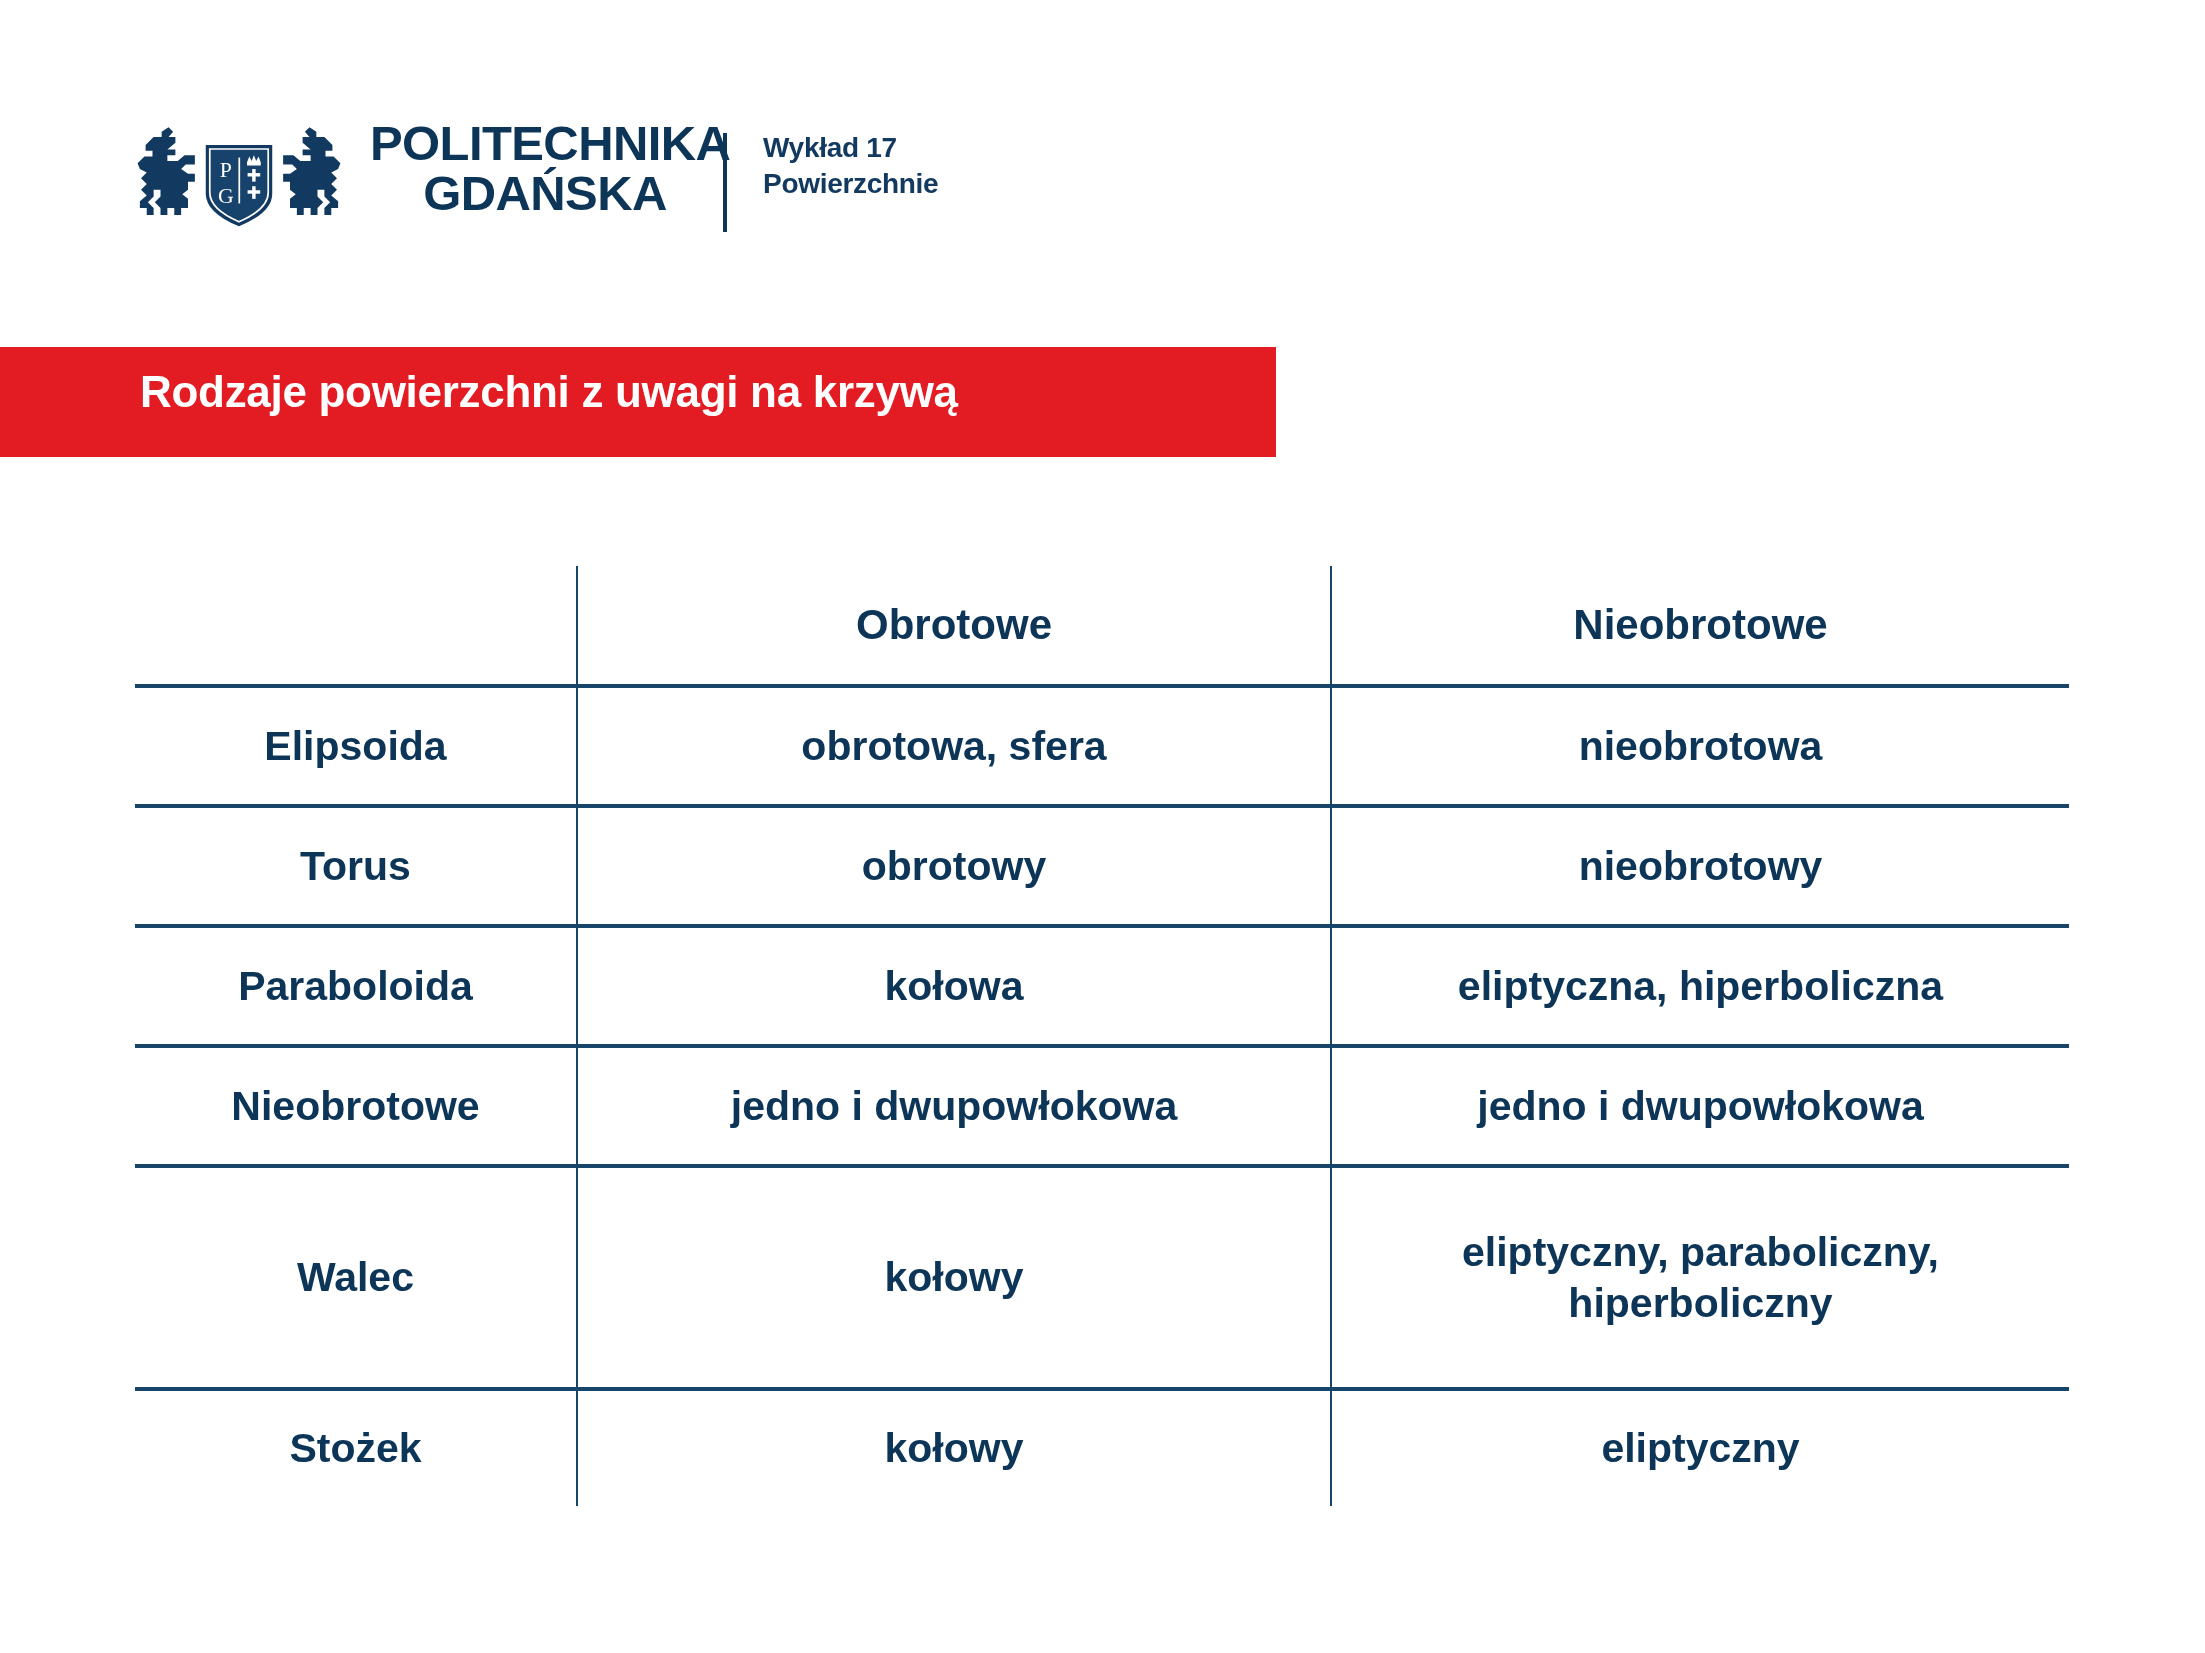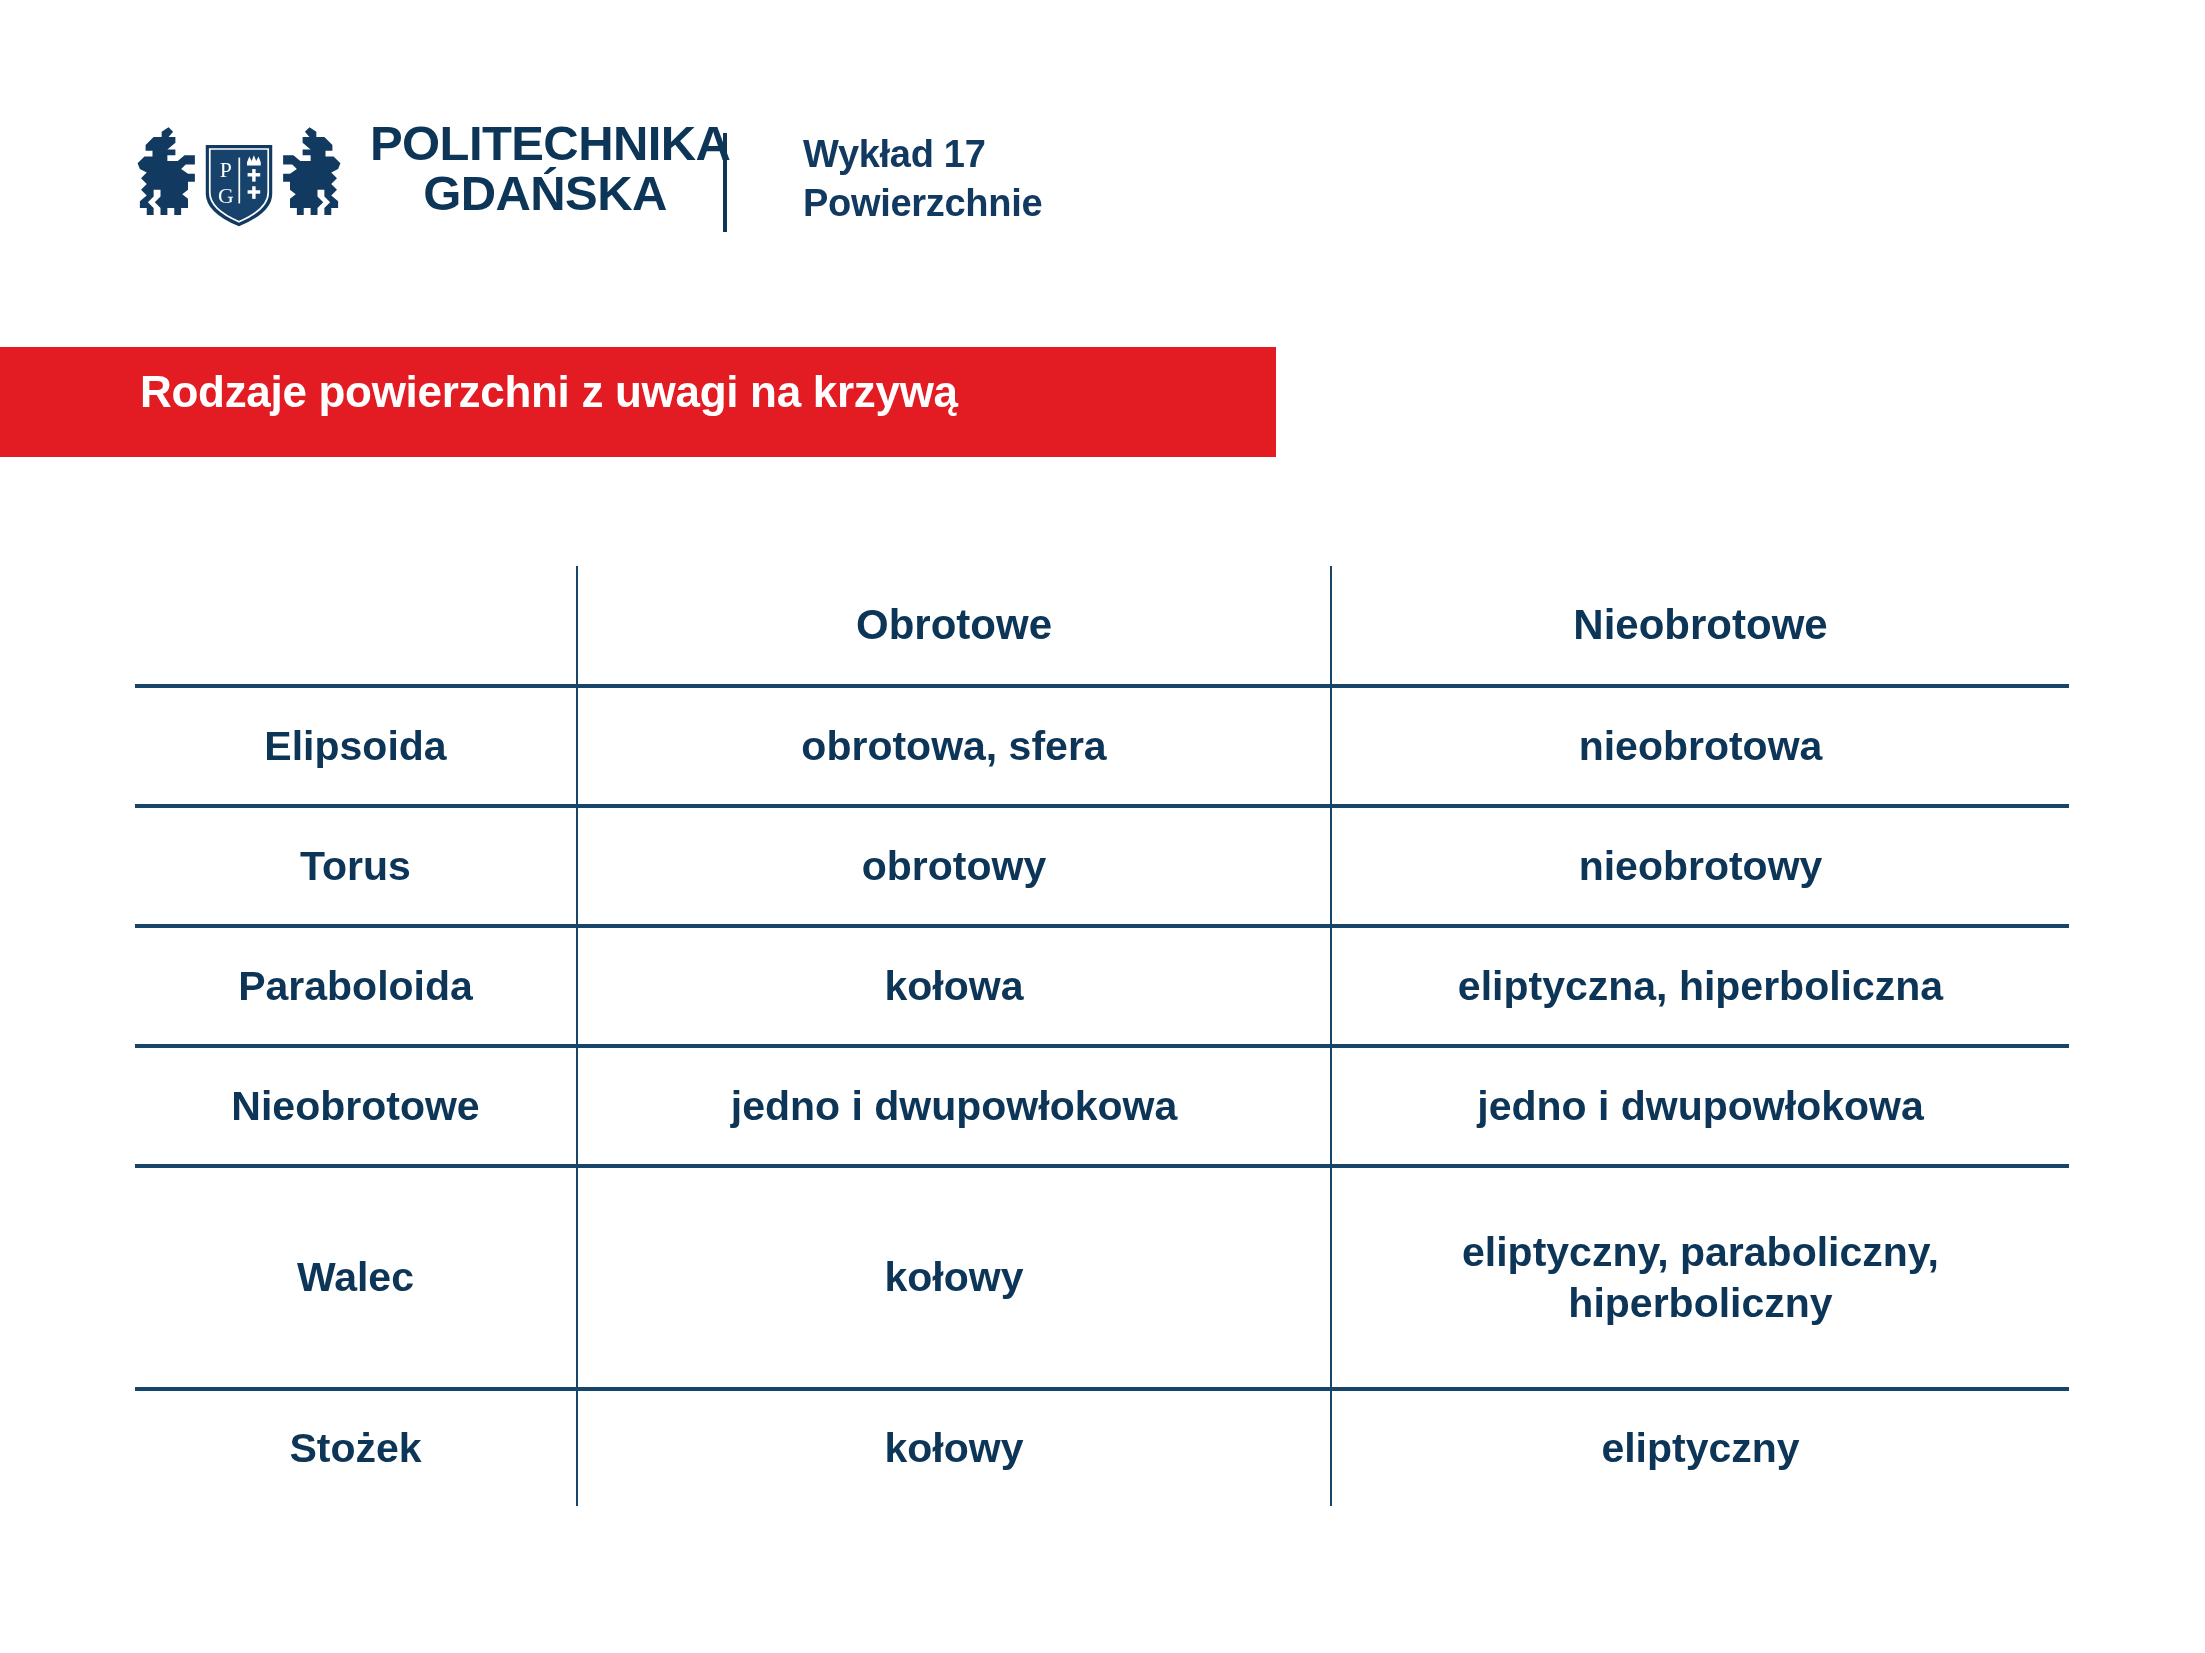--- a/index.html
+++ b/index.html
@@ -52,23 +52,23 @@
   .header-divider {
     position: absolute;
     left: 723px;
     top: 133px;
     width: 4px;
     height: 99px;
     background: #0C3557;
   }
   .lecture-block {
     position: absolute;
-    left: 803px;
+    left: 763px;
     top: 130px;
-    font-size: 38px;
+    font-size: 28px;
     font-weight: bold;
     line-height: 1.30;
     color: #123A60;
     letter-spacing: -0.3px;
   }
   .lecture-block span { display: block; }
 
   
   .banner {
     position: absolute;

